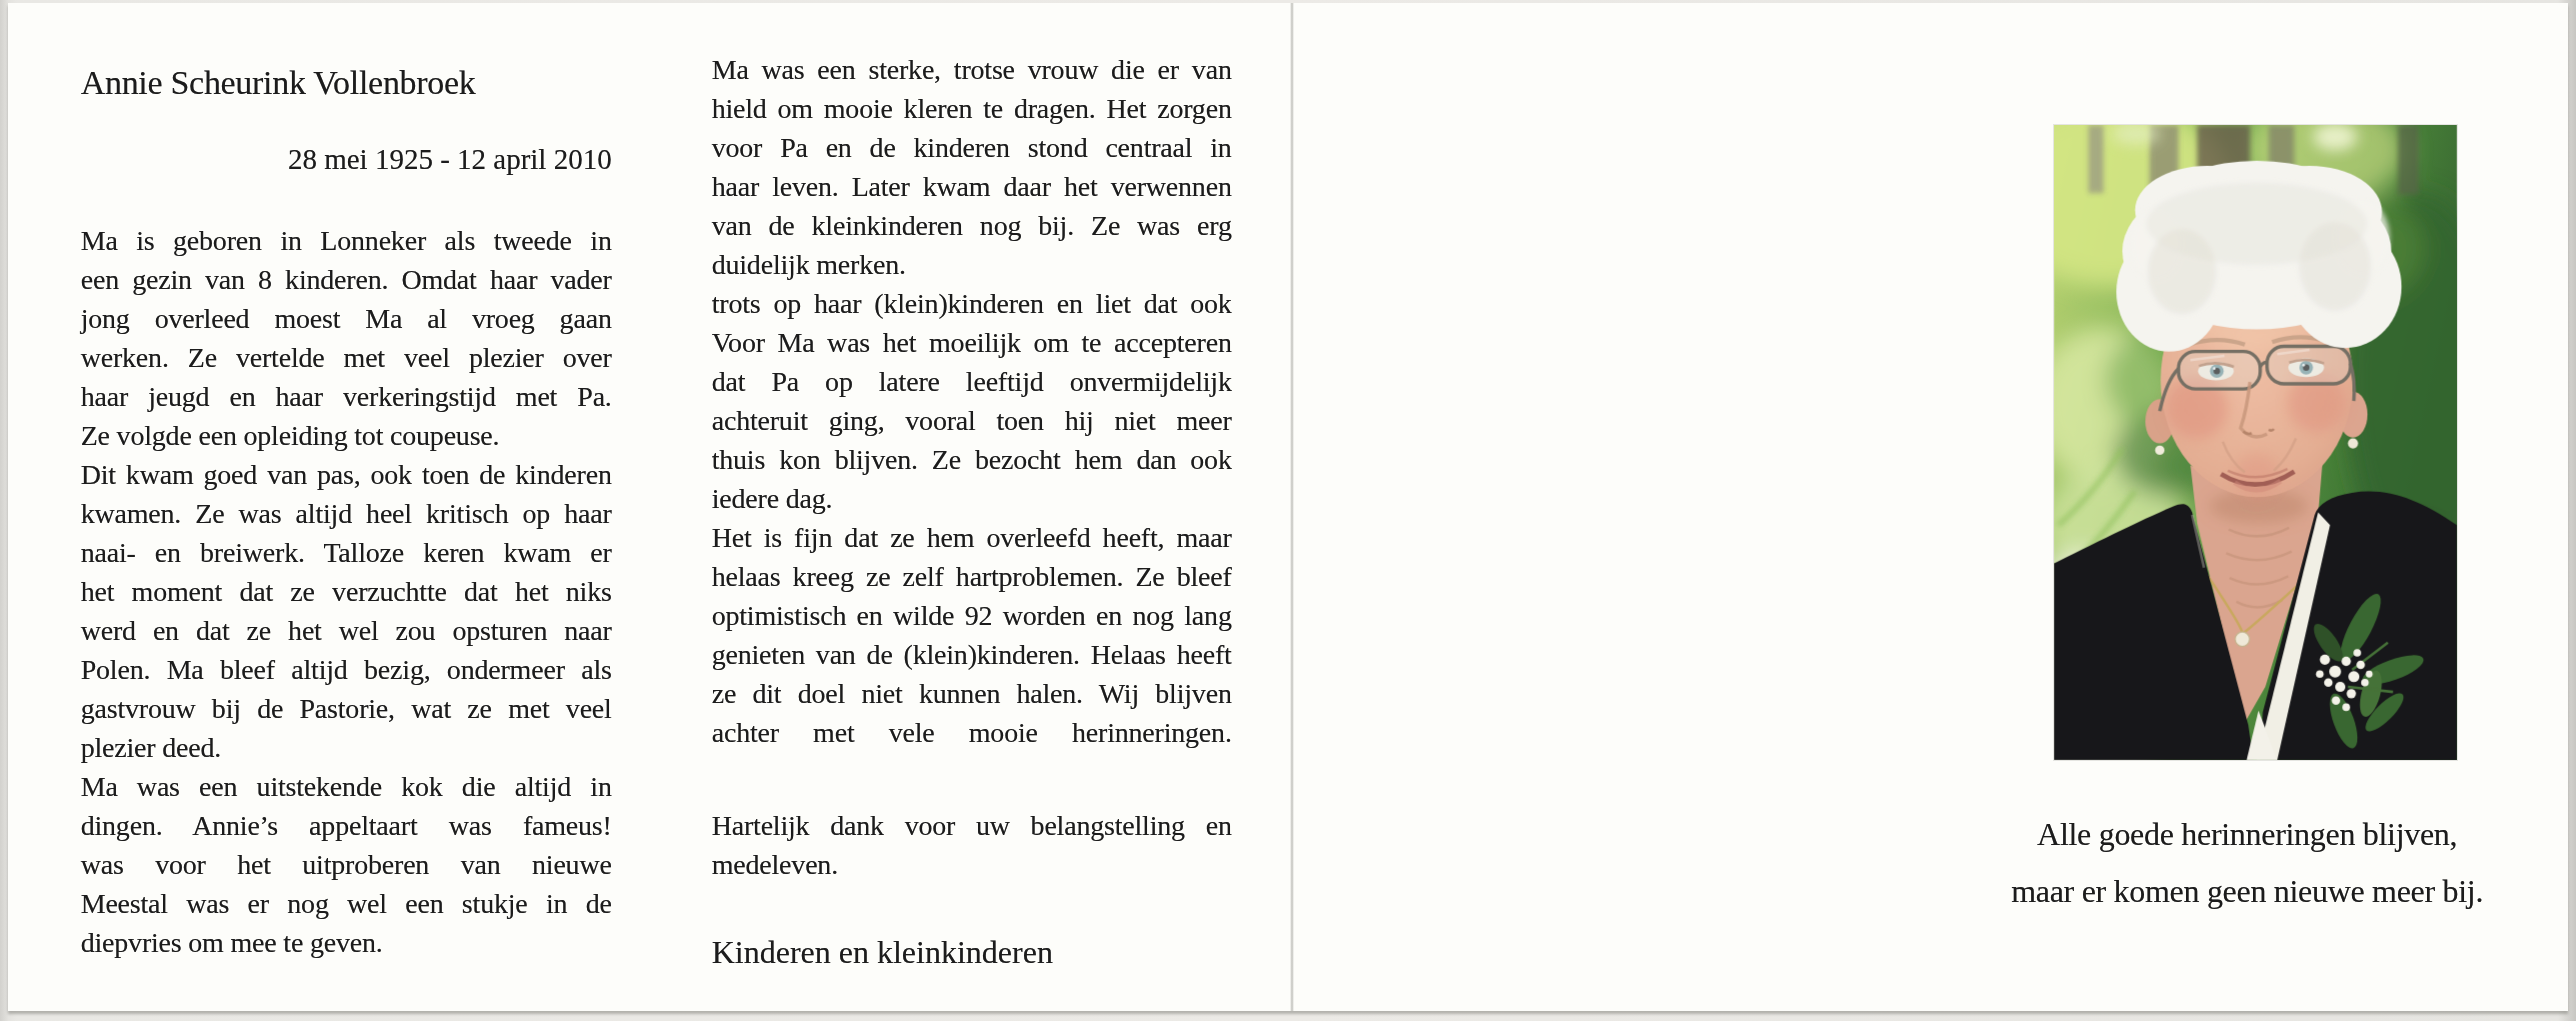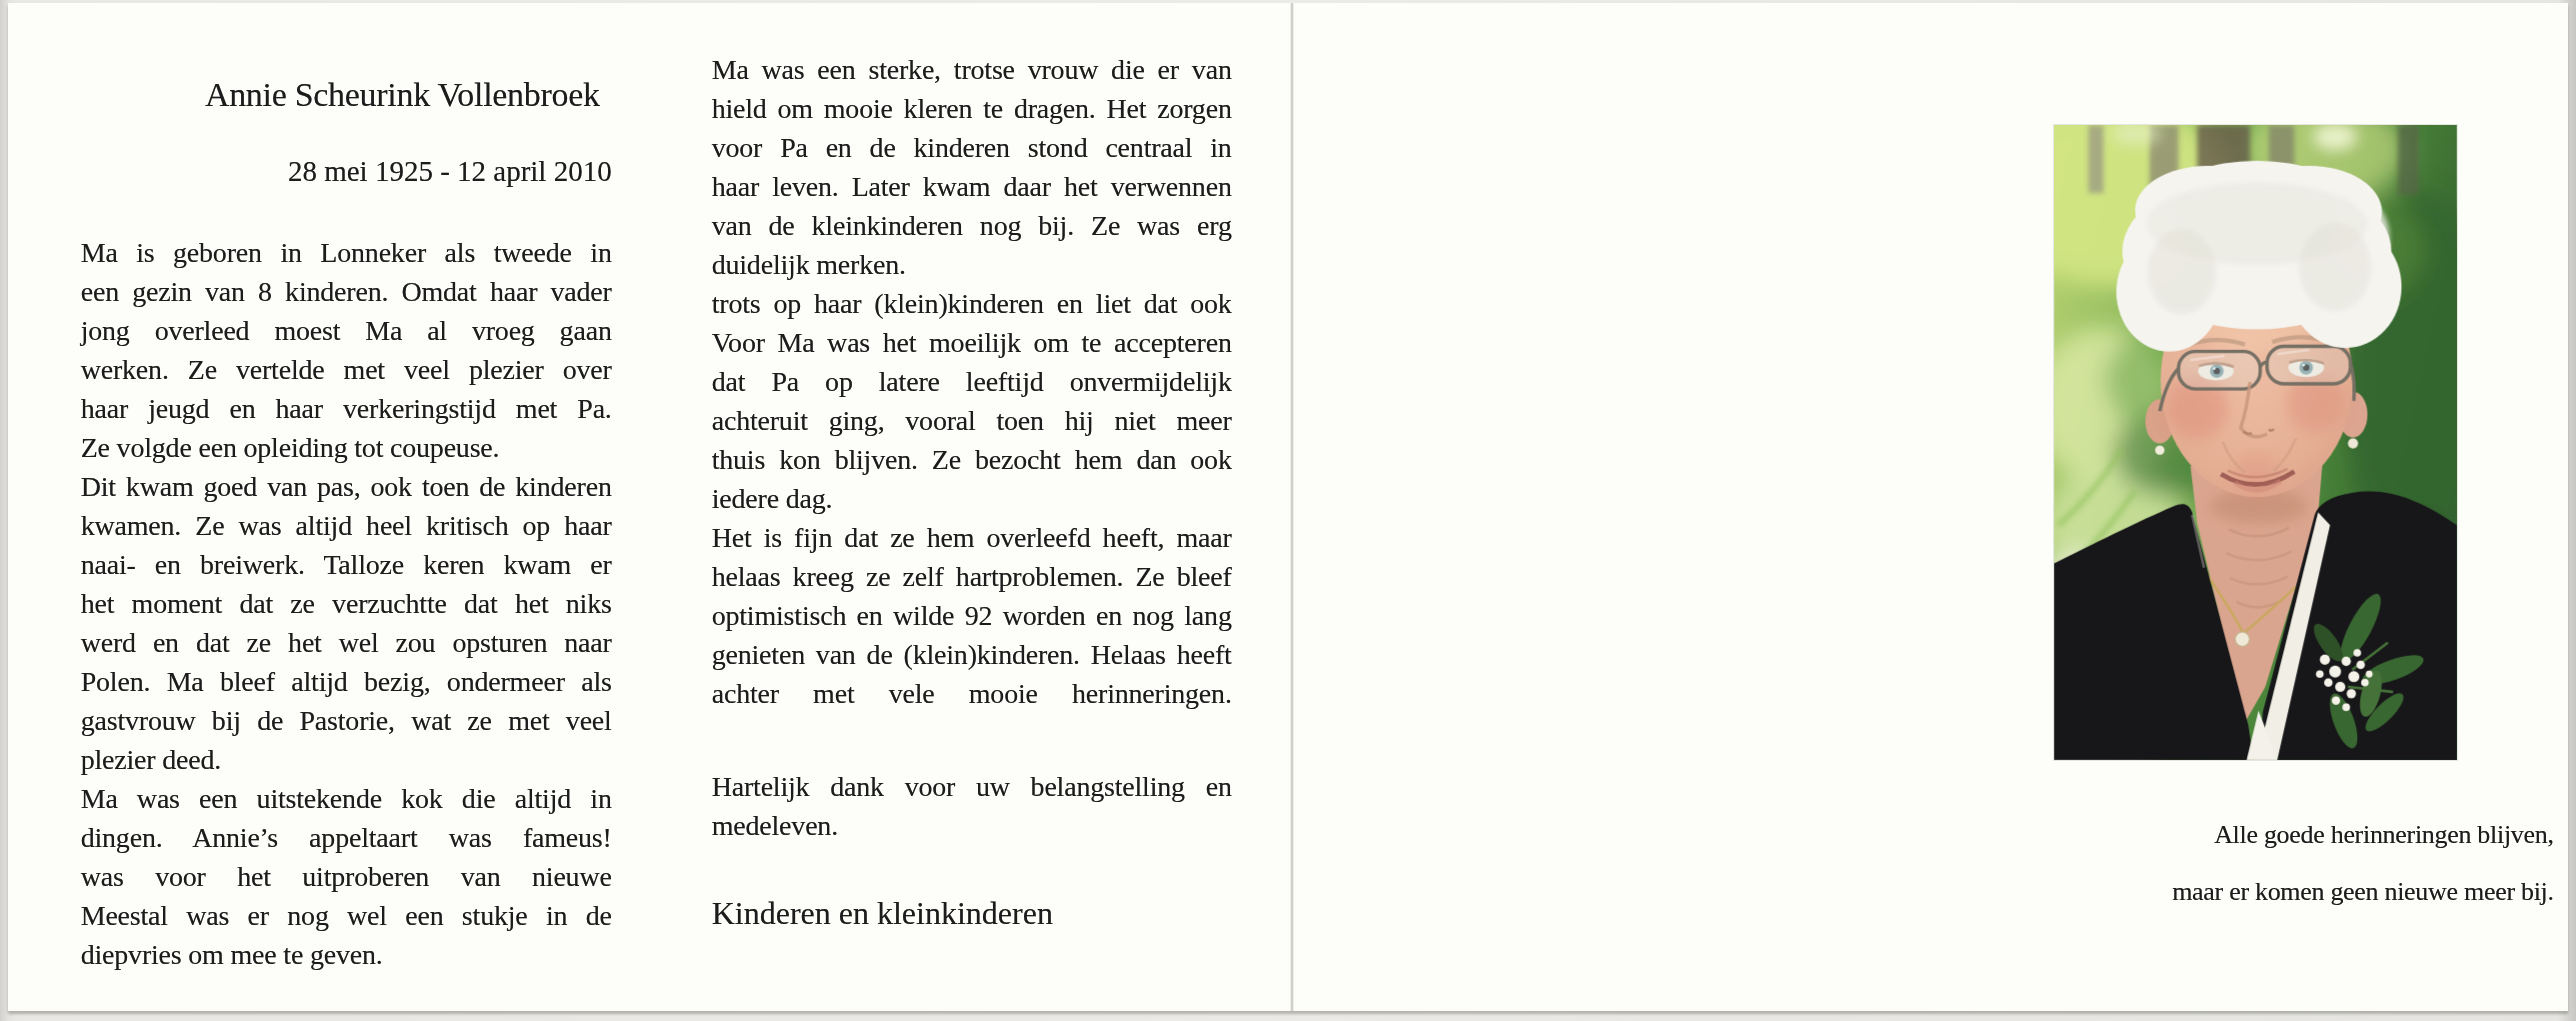--- a/index.html
+++ b/index.html
@@ -17,42 +17,42 @@
     box-shadow:0 3.4px 2.6px rgba(110,110,104,.45);
   }
   .fold{
     position:absolute;left:1282px;top:0;width:4.3px;height:100%;
     background:linear-gradient(90deg,rgba(150,150,143,0),rgba(152,152,145,.6) 50%,rgba(150,150,143,0));
   }
   .col{position:absolute;}
   .col-1{left:73px;top:58px;width:531px;}
   .col-2{left:704px;top:47px;width:520px;}
   .title{
-    margin:12px;font-size:34px;line-height:44px;font-weight:400;
-    text-align:right;letter-spacing:-0.3px;
+    margin:0;font-size:34px;line-height:44px;font-weight:400;
+    text-align:left;letter-spacing:-0.3px;
   }
   .dates{margin-top:36px;font-size:29px;line-height:37px;text-align:right;font-family:Liberation Serif, serif;}
   .bio{margin-top:43px;}
   .body-text{font-size:28px;line-height:39px;letter-spacing:-0.2px;}
   .line{white-space:nowrap;}
   .line.j{text-align:justify;text-align-last:justify;white-space:normal;}
   .thanks{margin-top:54px;}
   .signature{margin-top:49px;font-size:32px;line-height:39px;}
   
   .body-text,.title,.dates,.signature,.quote{
     text-shadow:0 0 0.5px rgba(30,30,30,.55);
   }
   .photo{
     position:absolute;left:2046px;top:122px;width:403px;height:635px;margin:0;
     outline:0.9px solid rgba(120,120,110,.18);
   }
   .photo svg{display:block;width:100%;height:100%;}
   .quote{
     position:absolute;left:1933px;top:803px;width:613px;
-    font-size:26px;line-height:57px;text-align:right;letter-spacing:-0.3px;
+    font-size:32px;line-height:57px;text-align:center;letter-spacing:-0.3px;
   }
 </style>
 </head>
 <body>
 
 <div id="scan">
   <div class="sheet">
     <div class="fold"></div>
 
     <section class="col col-1">
@@ -92,20 +92,21 @@
           <div class="line j">trots op haar (klein)kinderen en liet dat ook</div>
           <div class="line j">Voor Ma was het moeilijk om te accepteren</div>
           <div class="line j">dat Pa op latere leeftijd onvermijdelijk</div>
           <div class="line j">achteruit ging, vooral toen hij niet meer</div>
           <div class="line j">thuis kon blijven. Ze bezocht hem dan ook</div>
           <div class="line">iedere dag.</div>
           <div class="line j">Het is fijn dat ze hem overleefd heeft, maar</div>
           <div class="line j">helaas kreeg ze zelf hartproblemen. Ze bleef</div>
           <div class="line j">optimistisch en wilde 92 worden en nog lang</div>
           <div class="line j">genieten van de (klein)kinderen. Helaas heeft</div>
+          <div class="line j">ze dit doel niet kunnen halen. Wij blijven</div>
           <div class="line j">achter met vele mooie herinneringen.</div>
         </div>
       <div class="body-text thanks">
           <div class="line j">Hartelijk dank voor uw belangstelling en</div>
           <div class="line">medeleven.</div>
         </div>
       <div class="signature">Kinderen en kleinkinderen</div>
     </section>
 
     <figure class="photo">

